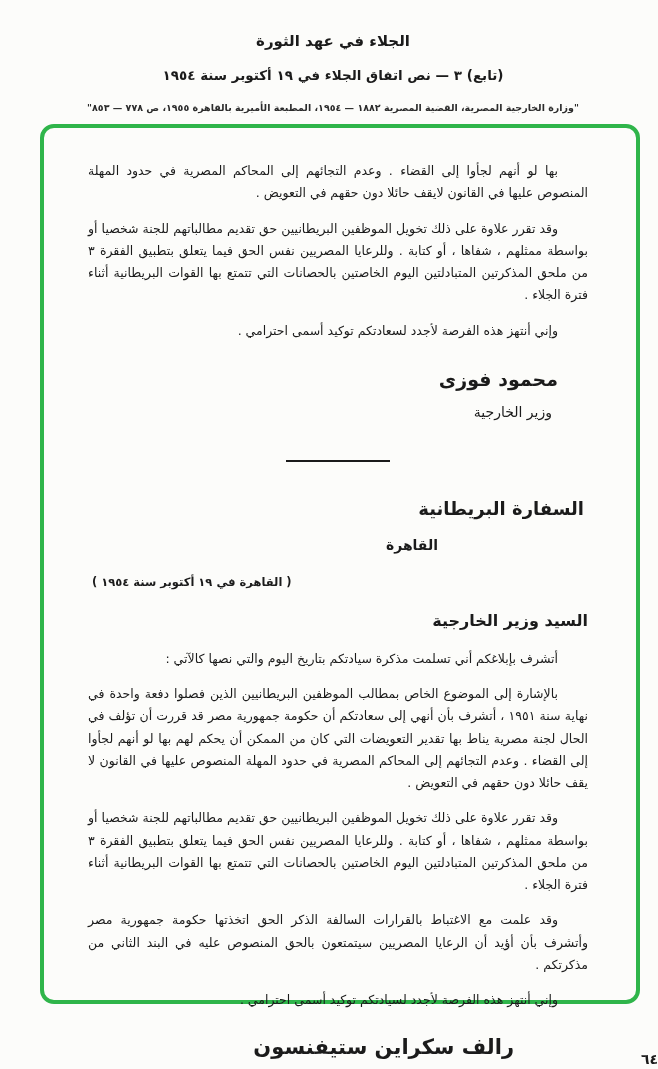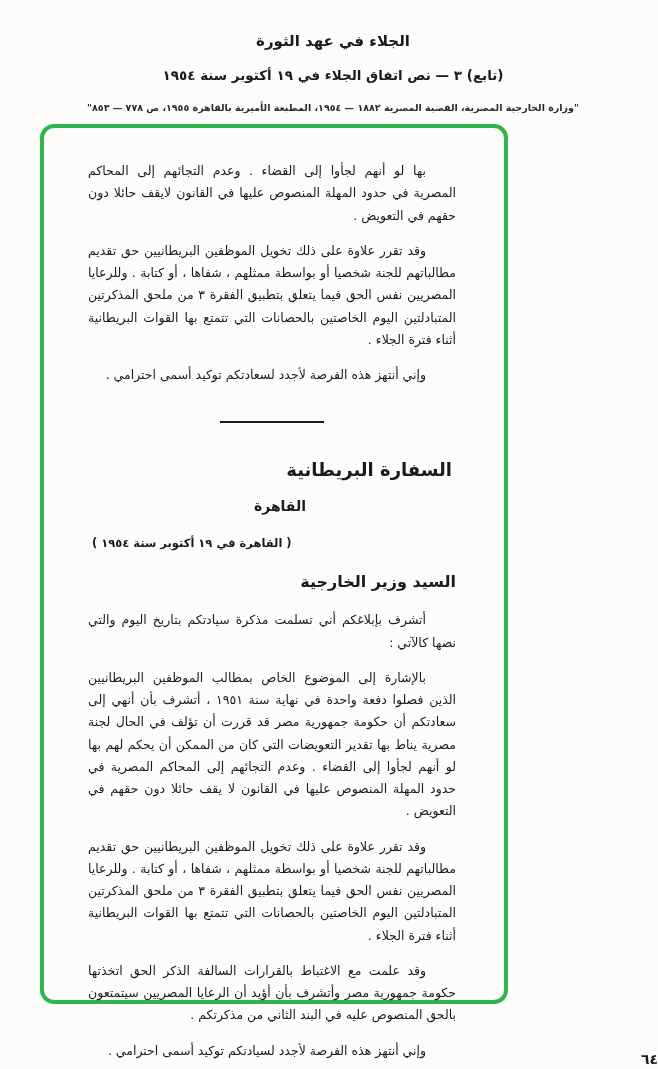--- a/index.html
+++ b/index.html
@@ -14,21 +14,21 @@
   
   .page-header { direction: rtl; text-align: center; padding-top: 20px; }
   .hdr-title   { font-size: 15px; font-weight: bold; }
   .hdr-sub     { font-size: 13.5px; font-weight: bold; margin-top: 9px; }
   .hdr-source  { font-size: 9.5px; font-weight: bold; color: #2b2b2b; margin-top: 11px; letter-spacing: 0.2px; }
 
   
   .frame {
     position: absolute;
     left: 36px; top: 120px;
-    width: 468px; height: 880px;
+    width: 600px; height: 880px;
     border: 4px solid #2fb54a;
     border-radius: 14px;
     padding: 24px 40px 14px 36px;
     direction: rtl;
     background: #fcfcfa;
   }
 
   p.body-text {
     font-size: 12.5px;
     line-height: 1.78;
@@ -89,20 +89,24 @@
   <div class="hdr-source">"وزارة الخارجية المصرية، القضية المصرية ١٨٨٢ — ١٩٥٤، المطبعة الأميرية بالقاهرة ١٩٥٥، ص ٧٧٨ — ٨٥٣"</div>
 </header>
 
 <main class="frame" style="border-color: rgb(47, 181, 74);">
 
   <section>
     <p class="body-text">بها لو أنهم لجأوا إلى القضاء . وعدم التجائهم إلى المحاكم المصرية في حدود المهلة المنصوص عليها في القانون لايقف حائلا دون حقهم في التعويض .</p>
     <p class="body-text">وقد تقرر علاوة على ذلك تخويل الموظفين البريطانيين حق تقديم مطالباتهم للجنة شخصيا أو بواسطة ممثلهم ، شفاها ، أو كتابة . وللرعايا المصريين نفس الحق فيما يتعلق بتطبيق الفقرة ٣ من ملحق المذكرتين المتبادلتين اليوم الخاصتين بالحصانات التي تتمتع بها القوات البريطانية أثناء فترة الجلاء .</p>
     <p class="body-text">وإني أنتهز هذه الفرصة لأجدد لسعادتكم توكيد أسمى احترامي .</p>
 
+    <div class="sig-block-1">
+      <div class="sig-name">محمود فوزى</div>
+      <div class="sig-title">وزير الخارجية</div>
+    </div>
   </section>
 
   <div class="divider"></div>
 
   <section>
     <div class="embassy-heading">السفارة البريطانية</div>
     <div class="city-heading">القاهرة</div>
     <div class="date-line">( القاهرة في ١٩ أكتوبر سنة ١٩٥٤ )</div>
     <div class="salutation">السيد وزير الخارجية</div>
 

